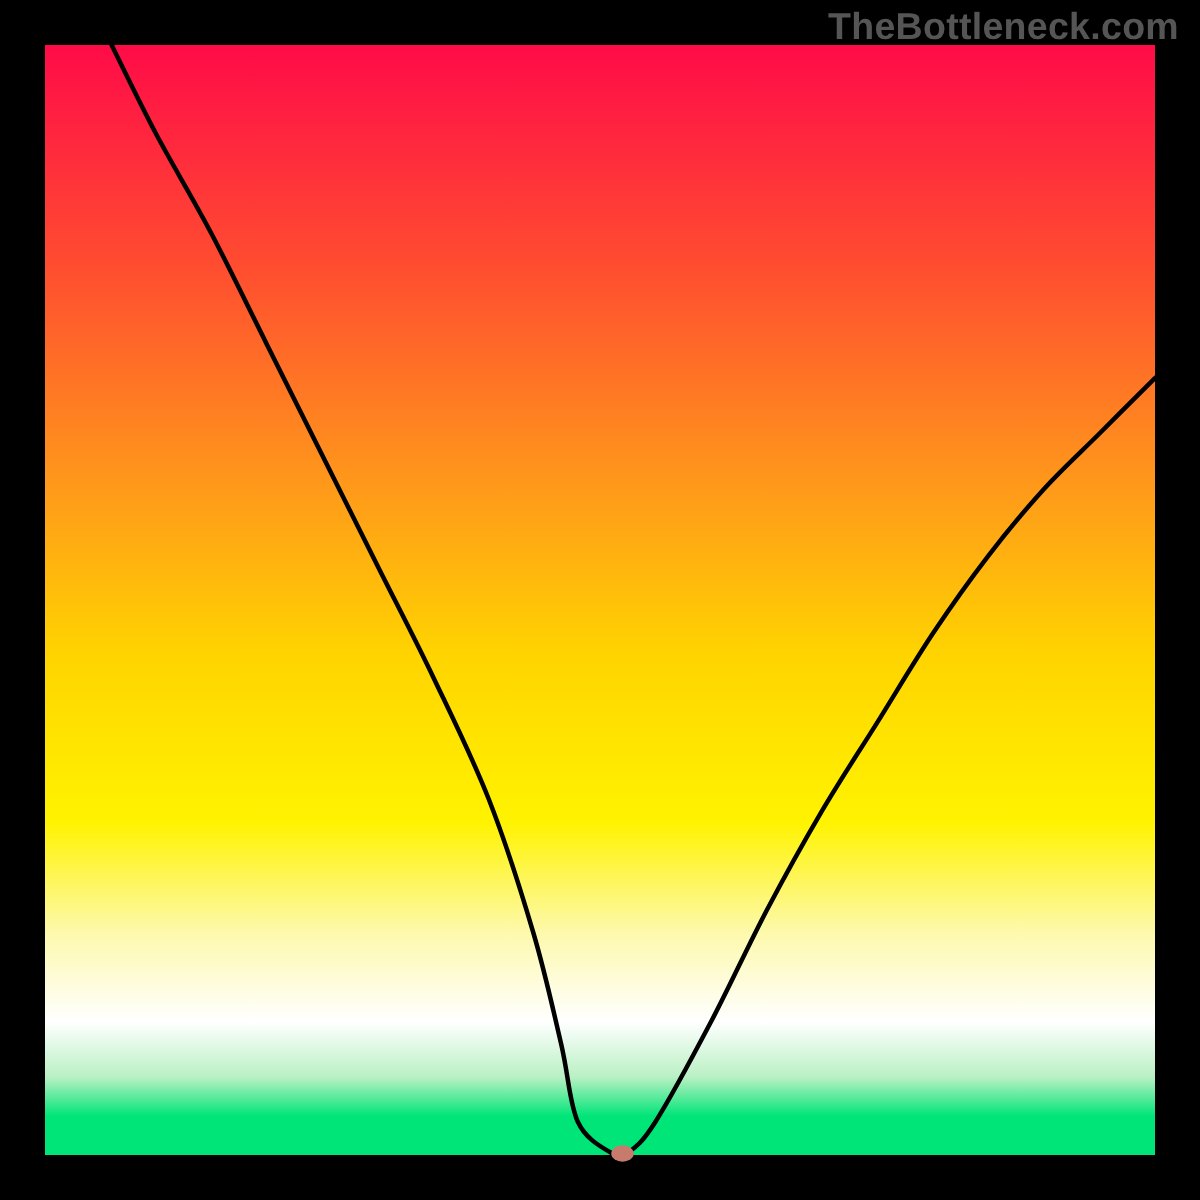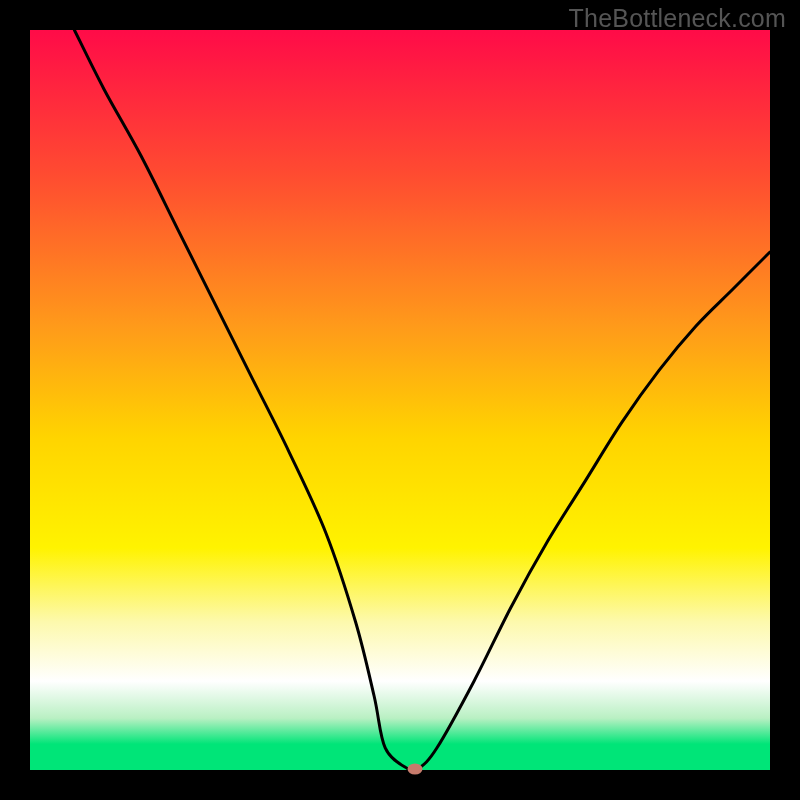--- a/index.html
+++ b/index.html
@@ -16,21 +16,21 @@
     width: 800px;
     height: 800px;
     background: #000;
   }
   .watermark {
     position: absolute;
     top: 4px;
     right: 14px;
     color: #555;
     font-size: 25px;
-    font-weight: 400;
+    font-weight: 700;
     letter-spacing: 0.2px;
     z-index: 3;
   }
   .plot-area {
     position: absolute;
     left: 30px;
     top: 30px;
     width: 740px;
     height: 740px;
     background: #fff;

